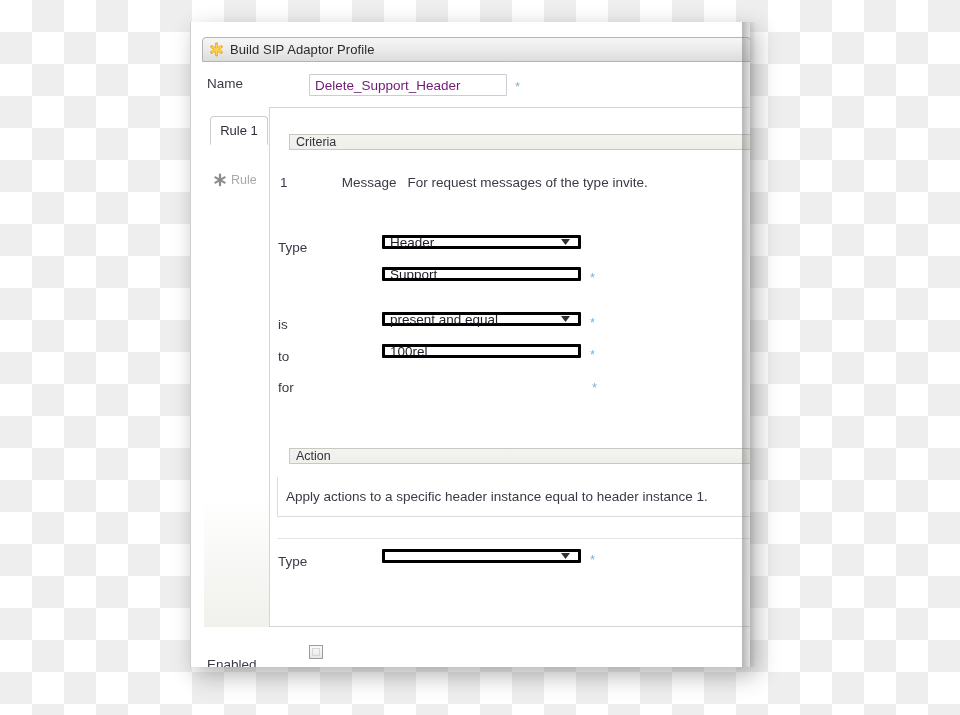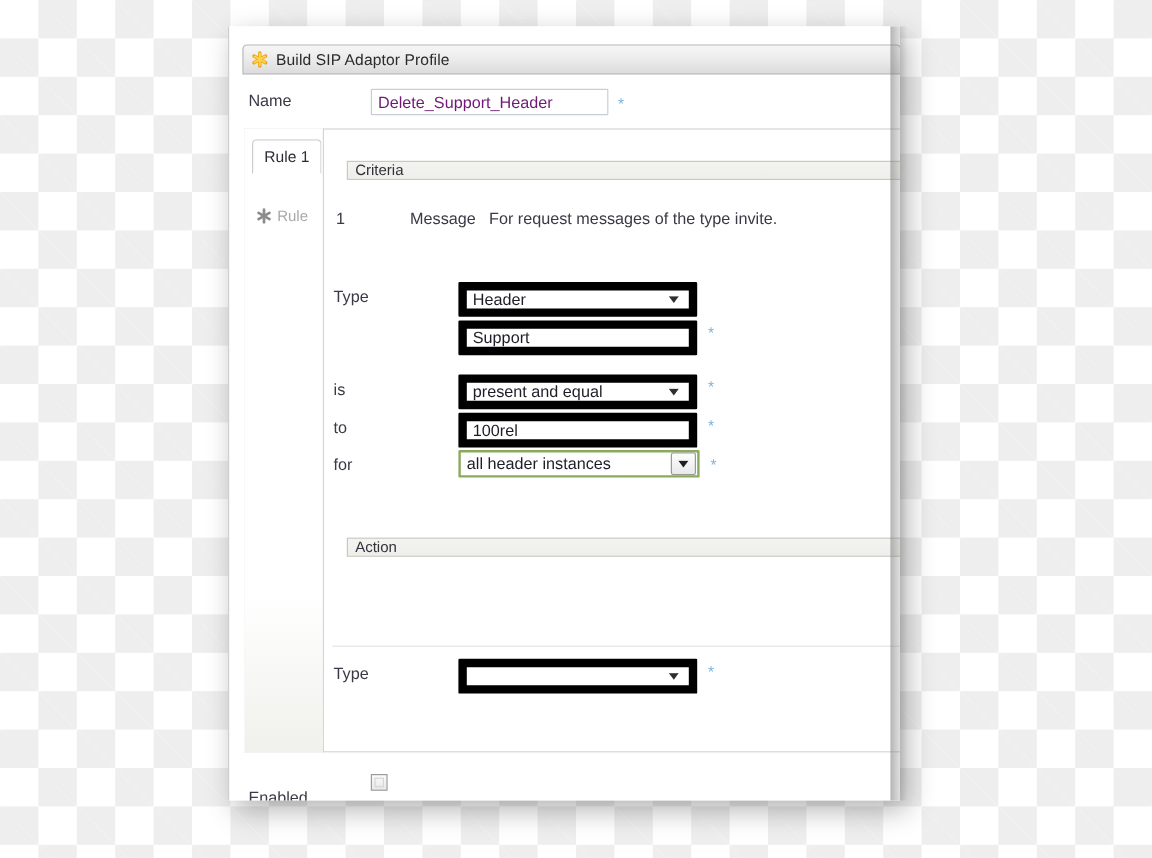--- a/index.html
+++ b/index.html
@@ -252,23 +252,23 @@
     top: 5px;
     width: 96px;
     font-size: 13.5px;
     color: #3a3a46;
     line-height: 16px;
   }
   .fctl { position: absolute; left: 104px; top: 0; }
 
   .sel, .txt {
     width: 199px;
-    height: 29px;
-    box-sizing: border-box;
-    border: 7px solid #000000;
+    height: 14px;
+    box-sizing: border-box;
+    border: 3px solid #000000;
     background: #ffffff;
     font-family: "Liberation Sans", sans-serif;
     font-size: 13.5px;
     color: #1e1e28;
     border-radius: 1px;
     padding: 0 5px;
     outline: none;
     display: block;
   }
   .sel {
@@ -436,33 +436,28 @@
     <div class="frow" style="top:237px">
       <div class="flabel">to</div>
       <div class="fctl">
         <input class="txt" type="text" value="100rel" style="">
       </div>
       <span class="req req-row">*</span>
     </div>
 
     <div class="frow" style="top:268px">
       <div class="flabel">for</div>
-      <div class="fctl">
-        <div class="sel focused">
-          <span class="sel-val">all header instances</span>
-          <span class="arrow-btn">
-              <i></i>
-            </span>
-        </div>
-      </div>
       <span class="req req-row" style="left:314px;top:6px">*</span>
     </div>
 
     <div class="section-head head-action">
       <span>Action</span>
+    </div>
+    <div class="action-box">
+      <span>Apply actions to a specific header instance equal to header instance 1.</span>
     </div>
 
     <div class="divider"></div>
 
     <div class="frow" style="top:442px">
       <div class="flabel">Type</div>
       <div class="fctl">
         <div class="sel">
           <span class="sel-val"></span>
           <span class="arrow"></span>

